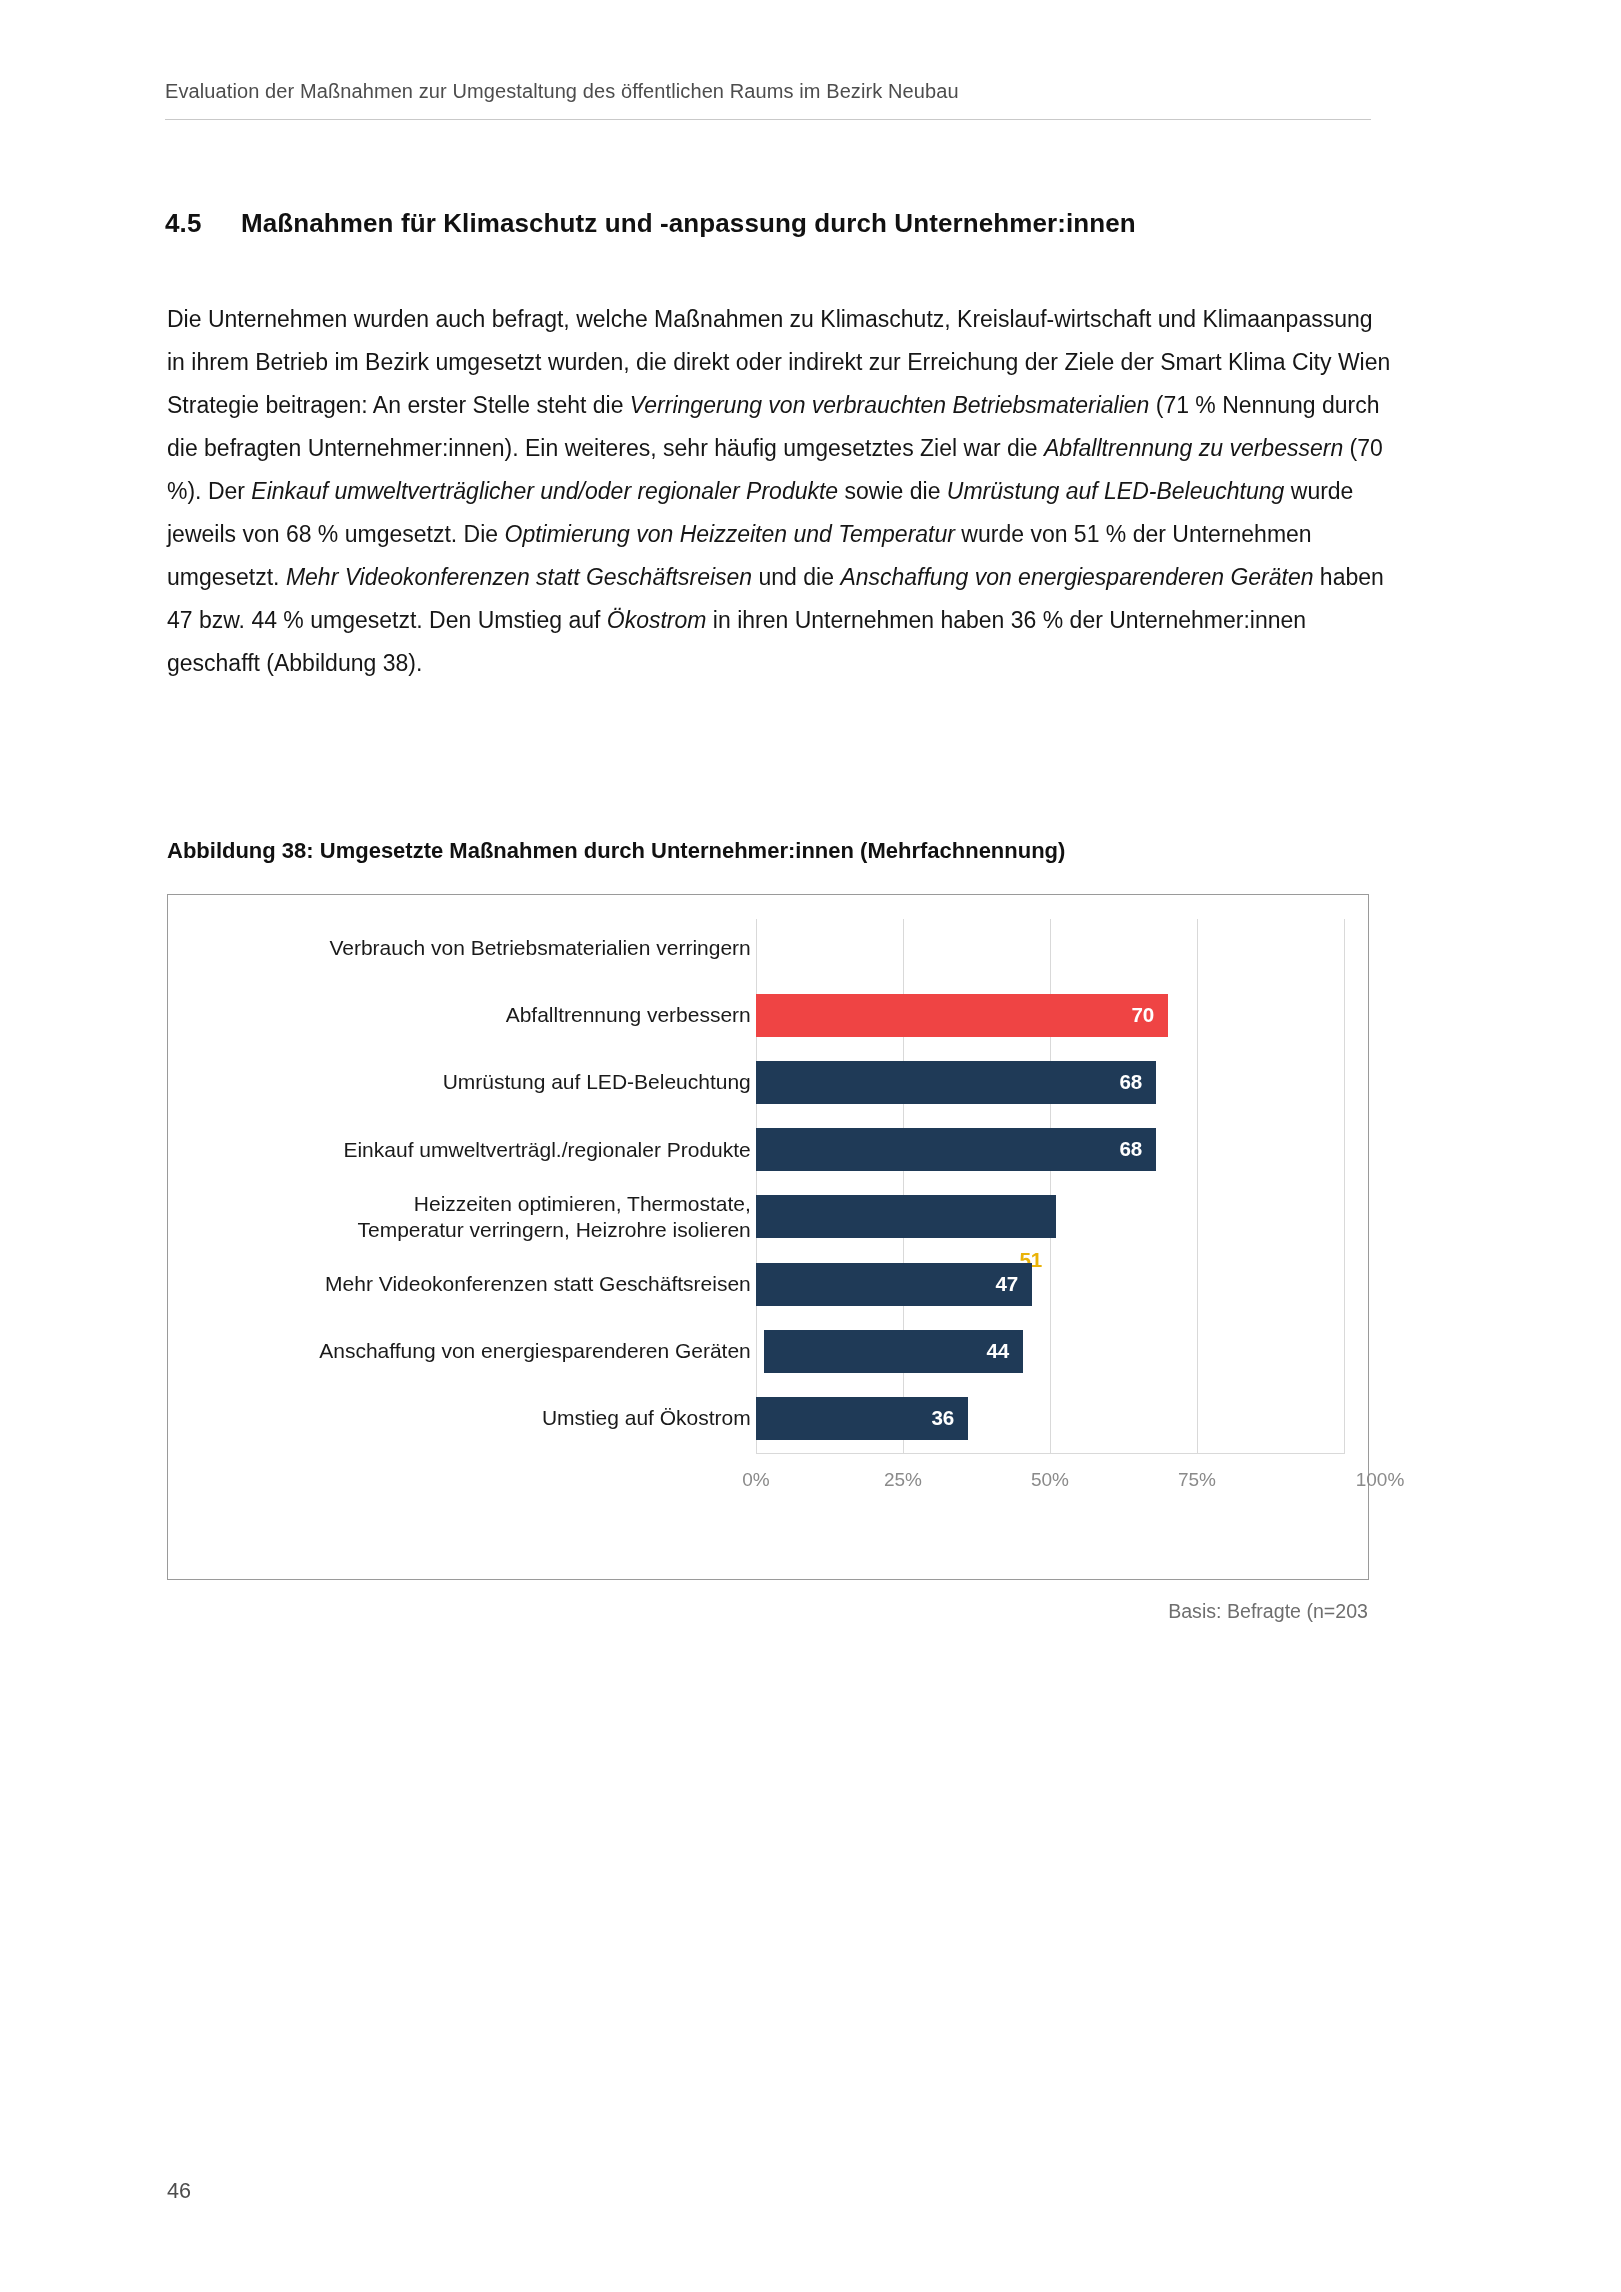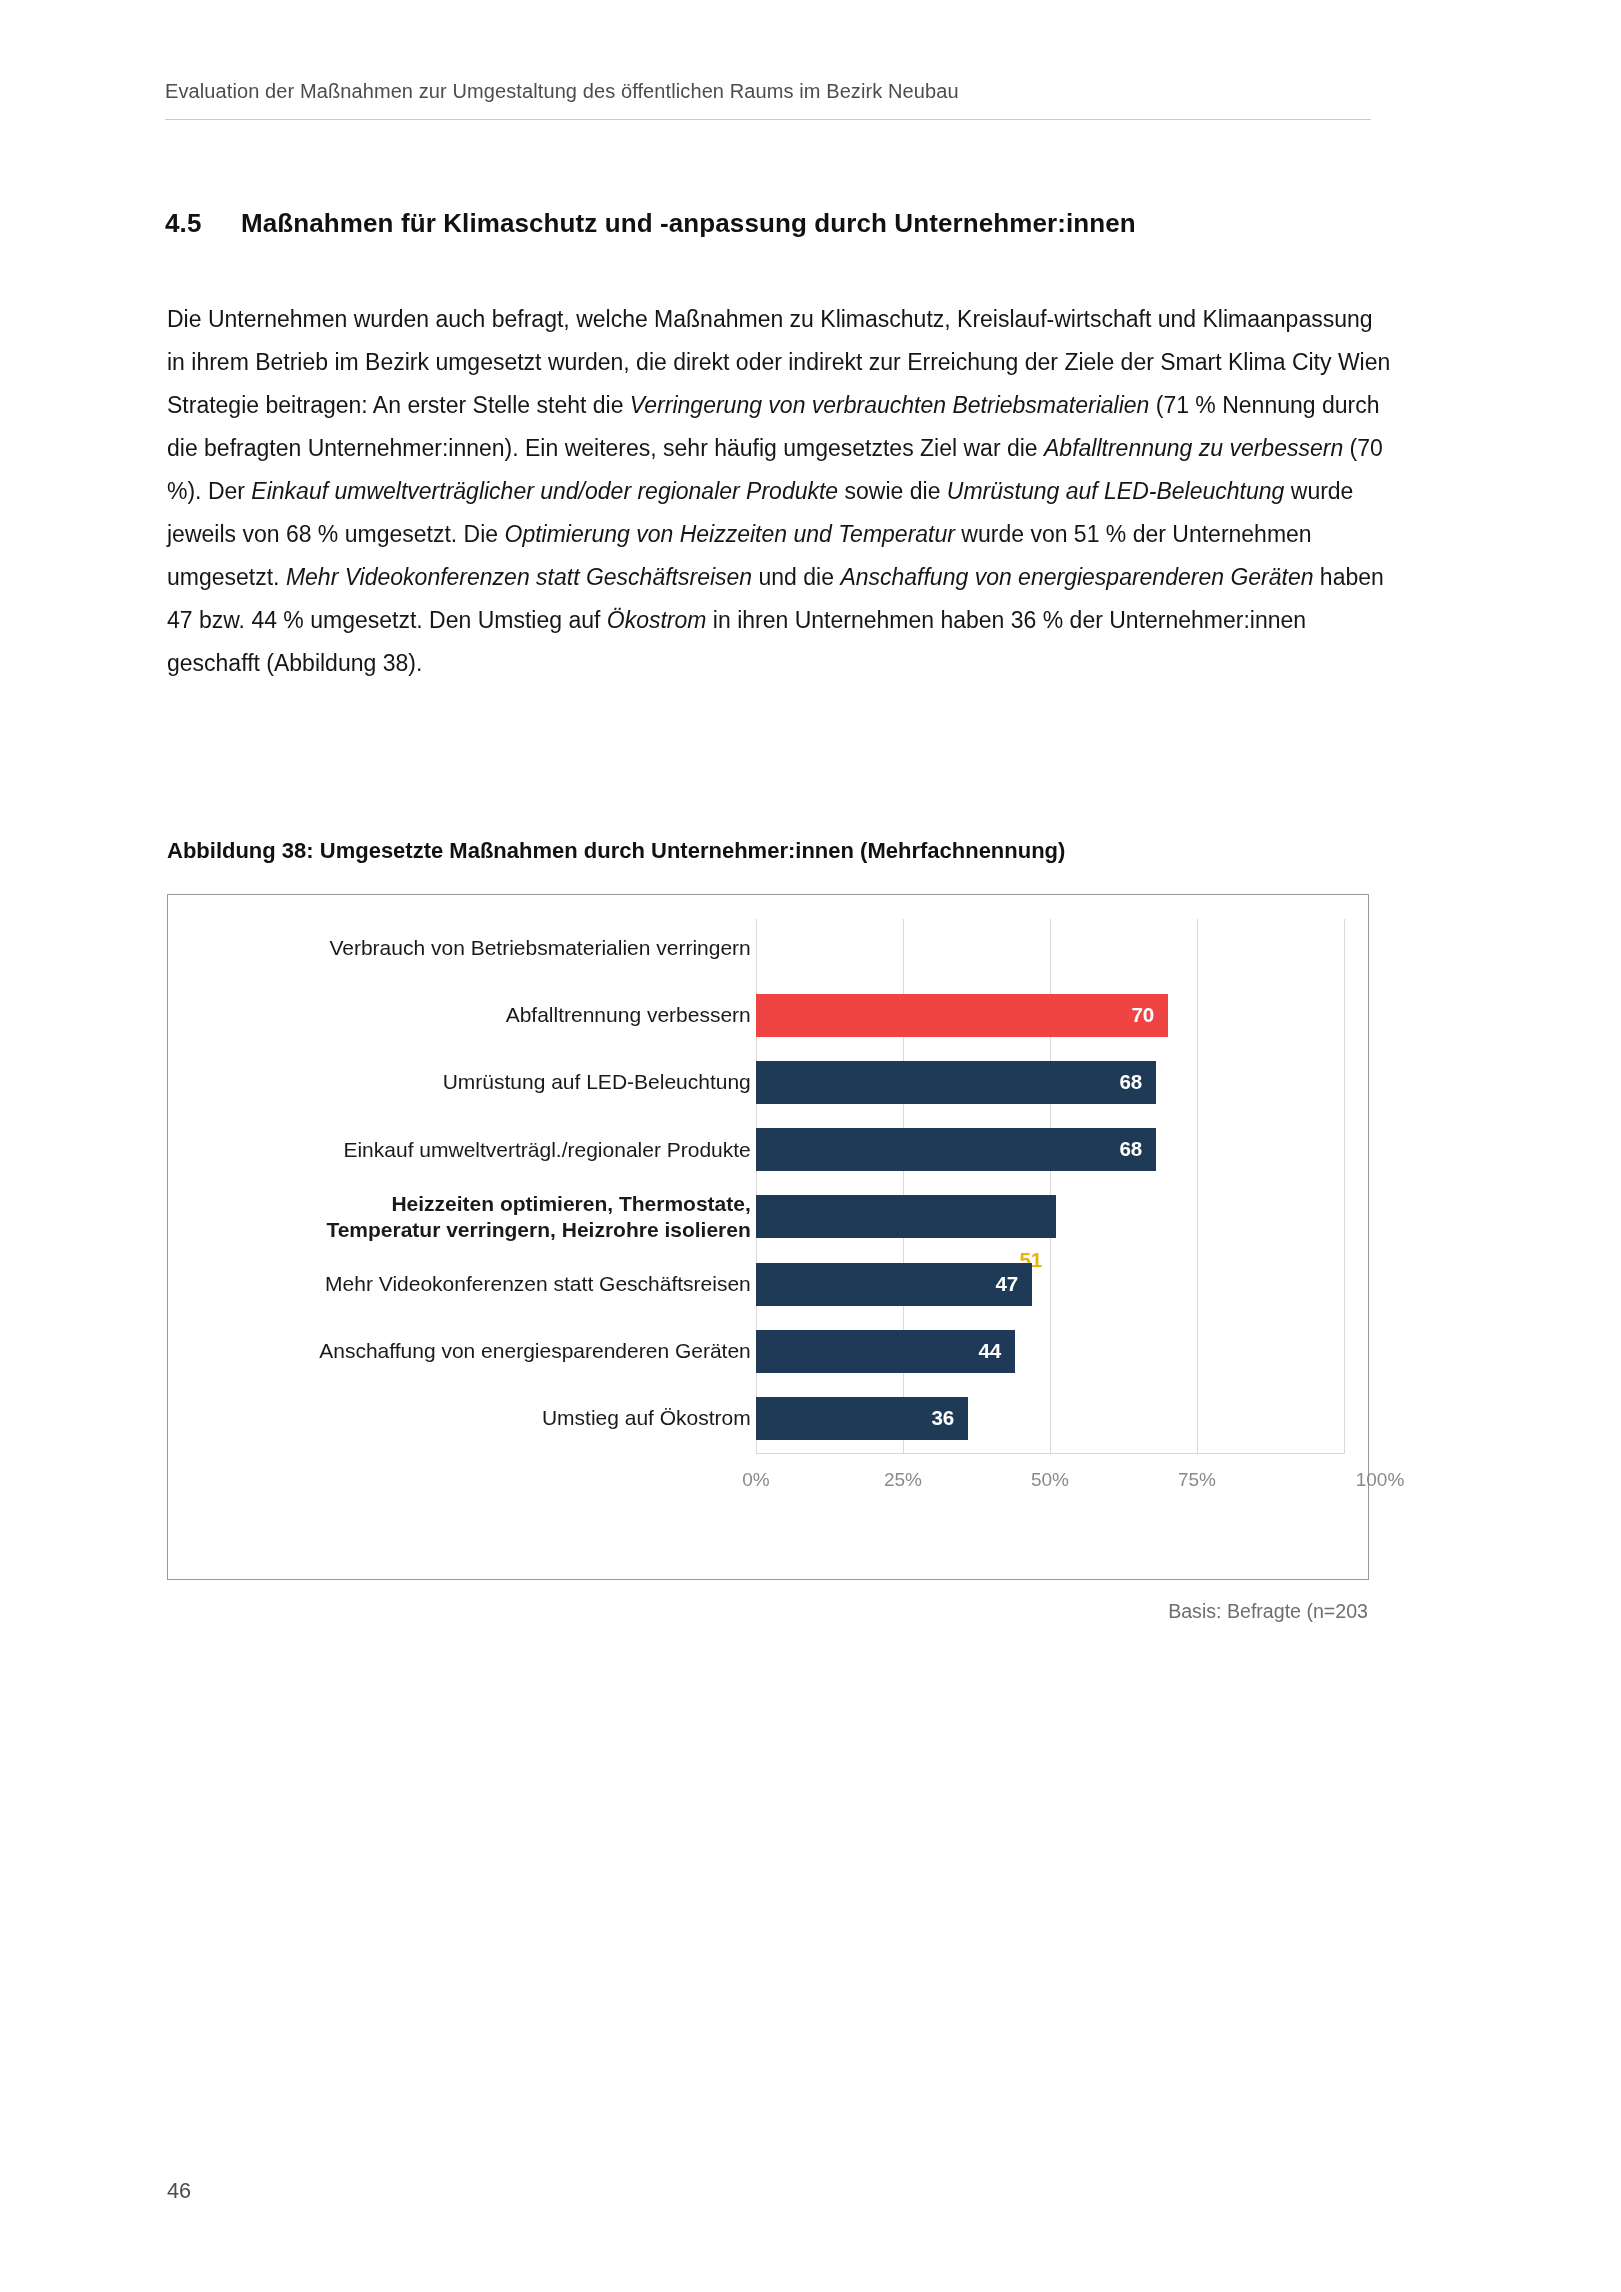--- a/index.html
+++ b/index.html
@@ -191,21 +191,21 @@
 
   <div class="figure-caption">Abbildung 38: Umgesetzte Maßnahmen durch Unternehmer:innen (Mehrfachnennung)</div>
 
   <div class="chart-frame">
     <div class="chart-inner">
       <div class="cat-labels" id="cat-labels">
           <div class="cat-label" style="top: 16px;">Verbrauch von Betriebsmaterialien verringern</div>
           <div class="cat-label" style="top: 83px;">Abfalltrennung verbessern</div>
           <div class="cat-label" style="top: 150px;">Umrüstung auf LED-Beleuchtung</div>
           <div class="cat-label" style="top: 218px;">Einkauf umweltverträgl./regionaler Produkte</div>
-          <div class="cat-label" style="top: 272px; font-weight: bold;">Heizzeiten optimieren, Thermostate,
+          <div class="cat-label" style="top: 272px;">Heizzeiten optimieren, Thermostate,
 Temperatur verringern, Heizrohre isolieren</div>
           <div class="cat-label" style="top: 352px;">Mehr Videokonferenzen statt Geschäftsreisen</div>
           <div class="cat-label" style="top: 419px;">Anschaffung von energiesparenderen Geräten</div>
           <div class="cat-label" style="top: 486px;">Umstieg auf Ökostrom</div>
         </div>
       <div class="plot" id="plot-area">
         <div class="axis-base"></div>
       <div class="gridline" style="left: 0px;"></div>
           <div class="tick-label" style="left: 0px;">0%</div>
           <div class="gridline" style="left: 147px;"></div>
@@ -224,21 +224,21 @@
           </div>
           <div class="bar" style="left: 0px; top: 209px; width: 400px; background: rgb(31, 58, 87);">
             <span class="bar-value" style="color: rgb(255, 255, 255);">68</span>
           </div>
           <div class="bar" style="left: 0px; top: 276px; width: 300px; background: rgb(31, 58, 87);">
             <span class="bar-value" style="color: #eab308; margin-top: 44px;">51</span>
           </div>
           <div class="bar" style="left: 0px; top: 344px; width: 276px; background: rgb(31, 58, 87);">
             <span class="bar-value" style="color: rgb(255, 255, 255);">47</span>
           </div>
-          <div class="bar" style="left: 0px; top: 411px; width: 259px; background: rgb(31, 58, 87);">
+          <div class="bar" style="left: 8px; top: 411px; width: 259px; background: rgb(31, 58, 87);">
             <span class="bar-value" style="color: rgb(255, 255, 255);">44</span>
           </div>
           <div class="bar" style="left: 0px; top: 478px; width: 212px; background: rgb(31, 58, 87);">
             <span class="bar-value" style="color: rgb(255, 255, 255);">36</span>
           </div>
         </div>
     </div>
   </div>
 
   <div class="basis-note">Basis: Befragte (n=203</div>

